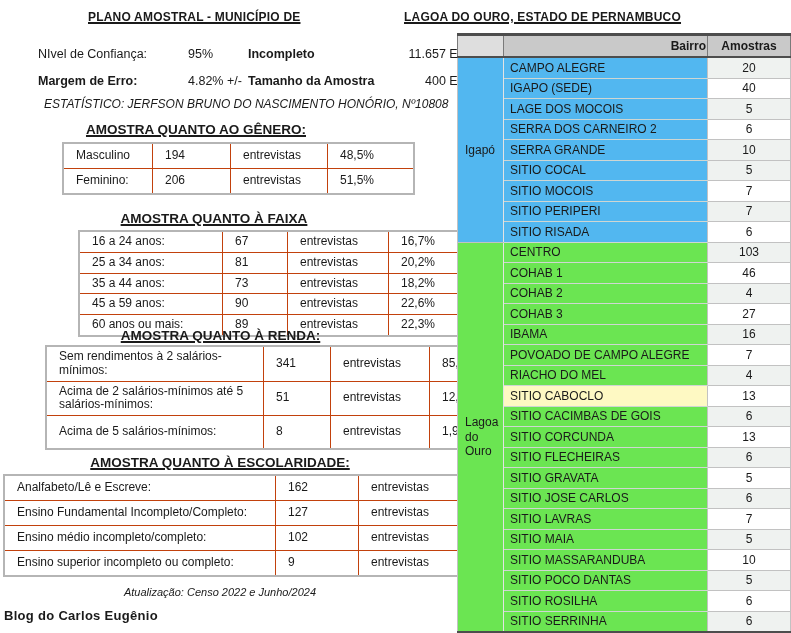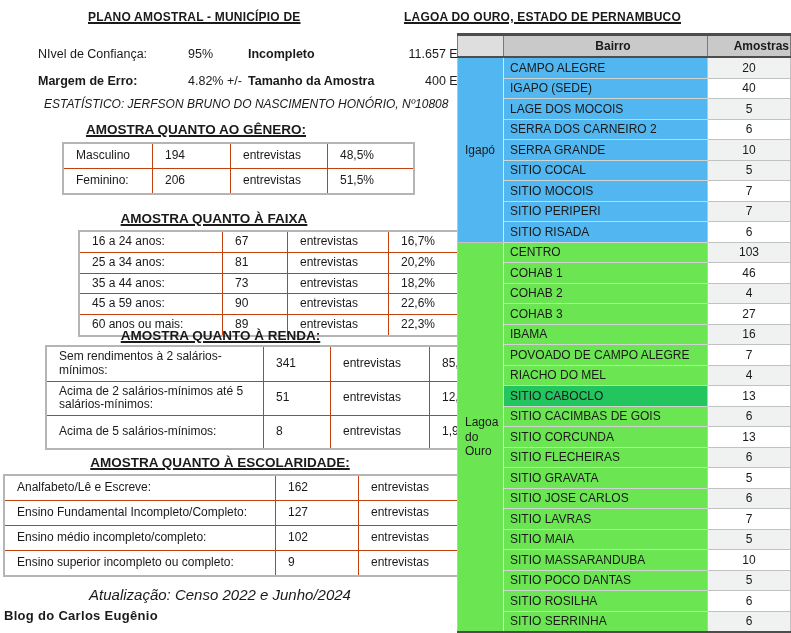--- a/index.html
+++ b/index.html
@@ -53,35 +53,35 @@
   #t-renda td:nth-child(3){width:74px;}
   #t-renda td:nth-child(4){width:59px;}
   #t-escolaridade{left:3px;top:474px;width:434px;}
   #t-escolaridade td{height:18px;}
   #t-escolaridade td:nth-child(1){width:246px;}
   #t-escolaridade td:nth-child(2){width:58px;}
   #t-escolaridade td:nth-child(3){width:74px;}
   #t-escolaridade td:nth-child(4){width:56px;}
 
   .update-note{position:absolute;left:70px;top:586px;width:300px;text-align:center;
-    font-style:italic;font-size:15px;}
+    font-style:italic;font-size:11px;}
   .credit{position:absolute;left:4px;top:608px;font-weight:bold;font-size:13px;letter-spacing:.3px;}
 
   
   #bairro-table{position:absolute;left:457px;top:33px;width:333px;border-collapse:collapse;
     table-layout:fixed;font-size:12px;}
   #bairro-table col.c-group{width:46px;}
   #bairro-table col.c-bairro{width:204px;}
   #bairro-table col.c-samples{width:83px;}
   #bairro-table thead td{
     background:#C9C9C9;font-weight:bold;height:18px;
     border:1px solid #7a7a7a;border-top:3px solid #4d4d4d;border-bottom:2px solid #4d4d4d;}
   #bairro-table thead td.empty{background:#DEDEDE;}
-  #bairro-table thead td.h-bairro{text-align:center;padding-left:16px;}
-  #bairro-table thead td.h-samples{text-align:right;}
+  #bairro-table thead td.h-bairro{text-align:right;padding-left:16px;}
+  #bairro-table thead td.h-samples{text-align:center;}
   #bairro-table tbody td{height:19.5px;border:1px solid #c2c2c2;padding:0;}
   #bairro-table td.group-cell{vertical-align:middle;padding-left:7px;line-height:1.2;
     border-right:1px solid #e3e3e3;}
   #bairro-table td.bairro-cell{text-align:left;padding-left:6px;
     border-bottom:1px solid rgba(255,255,255,.0);border-bottom-color:#cfd6d2;}
   #bairro-table td.samples-cell{text-align:center;background:#ffffff;}
   #bairro-table td.samples-cell.shaded{background:#EFF2F0;}
   #bairro-table tfoot td{
     background:#D4D4D4;font-weight:bold;height:20px;text-align:center;
     border:1px solid #7a7a7a;border-top:2px solid #4d4d4d;border-bottom:3px solid #4d4d4d;}
@@ -295,21 +295,21 @@
       </tr>
       <tr>
         <td class="bairro-cell" style="background: rgb(107, 229, 82);">POVOADO DE CAMPO ALEGRE</td>
         <td class="samples-cell">7</td>
       </tr>
       <tr>
         <td class="bairro-cell" style="background: rgb(107, 229, 82);">RIACHO DO MEL</td>
         <td class="samples-cell shaded">4</td>
       </tr>
       <tr>
-        <td class="bairro-cell" style="background: #22c55e; margin-top: 24px;">SITIO CABOCLO</td>
+        <td class="bairro-cell" style="background: #fef9c3; margin-top: 24px;">SITIO CABOCLO</td>
         <td class="samples-cell">13</td>
       </tr>
       <tr>
         <td class="bairro-cell" style="background: rgb(107, 229, 82);">SITIO CACIMBAS DE GOIS</td>
         <td class="samples-cell shaded">6</td>
       </tr>
       <tr>
         <td class="bairro-cell" style="background: rgb(107, 229, 82);">SITIO CORCUNDA</td>
         <td class="samples-cell">13</td>
       </tr>

